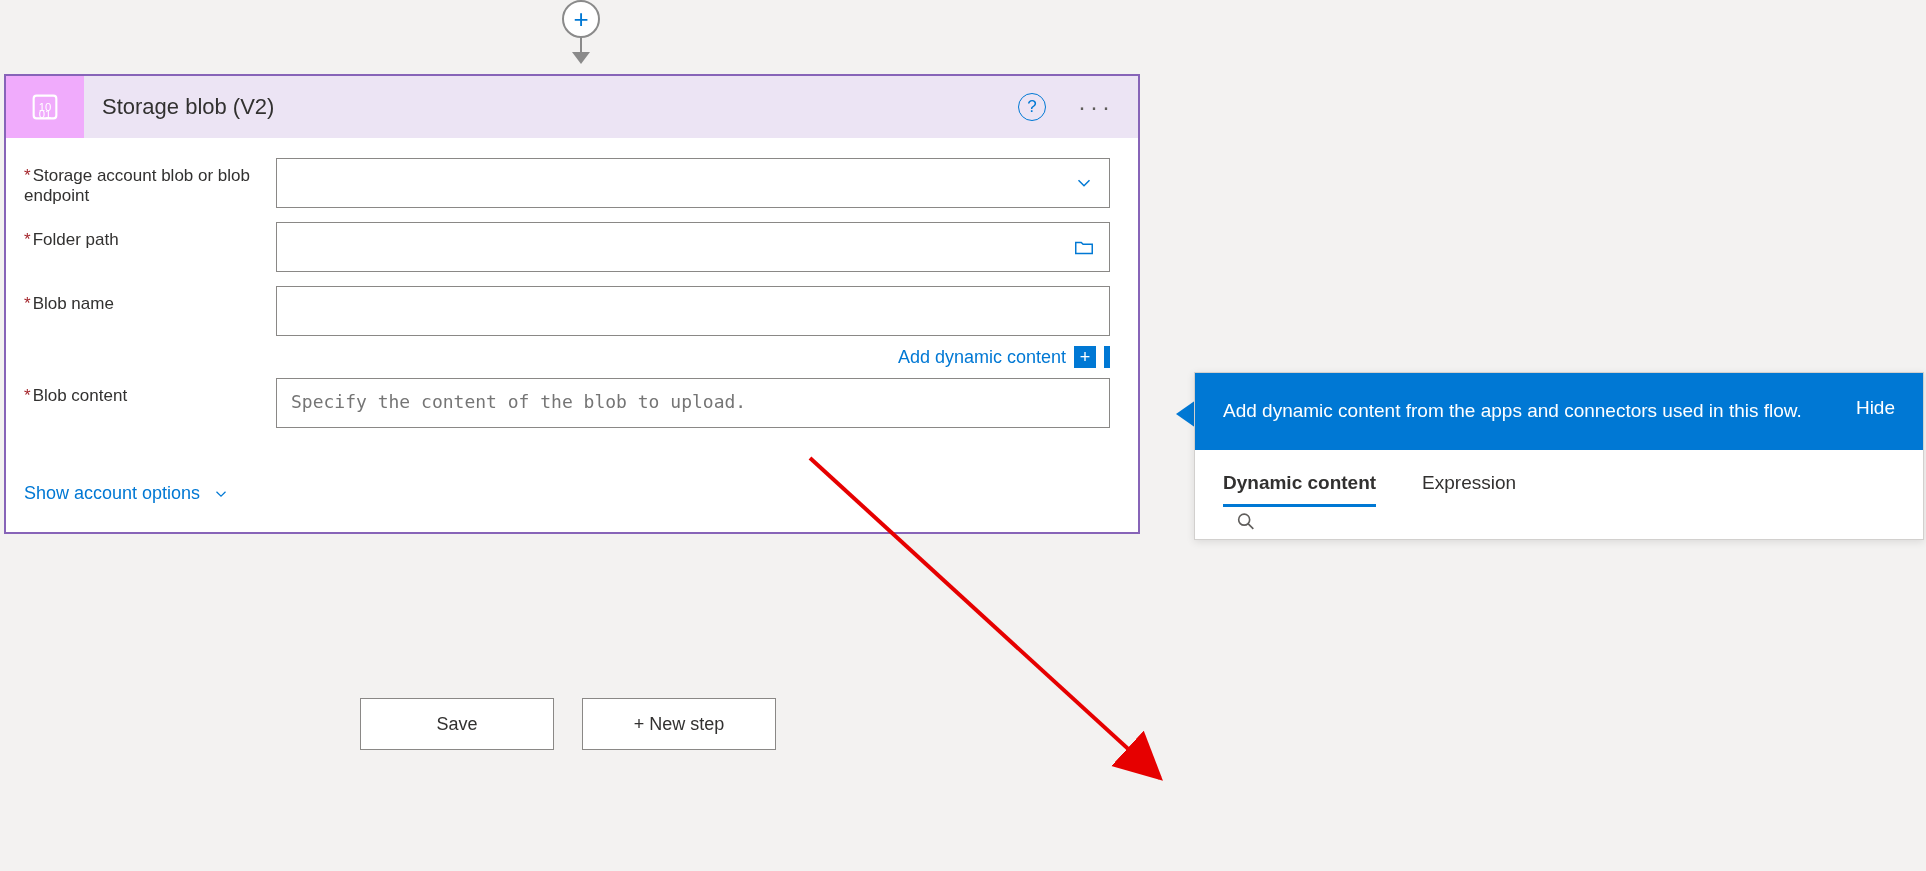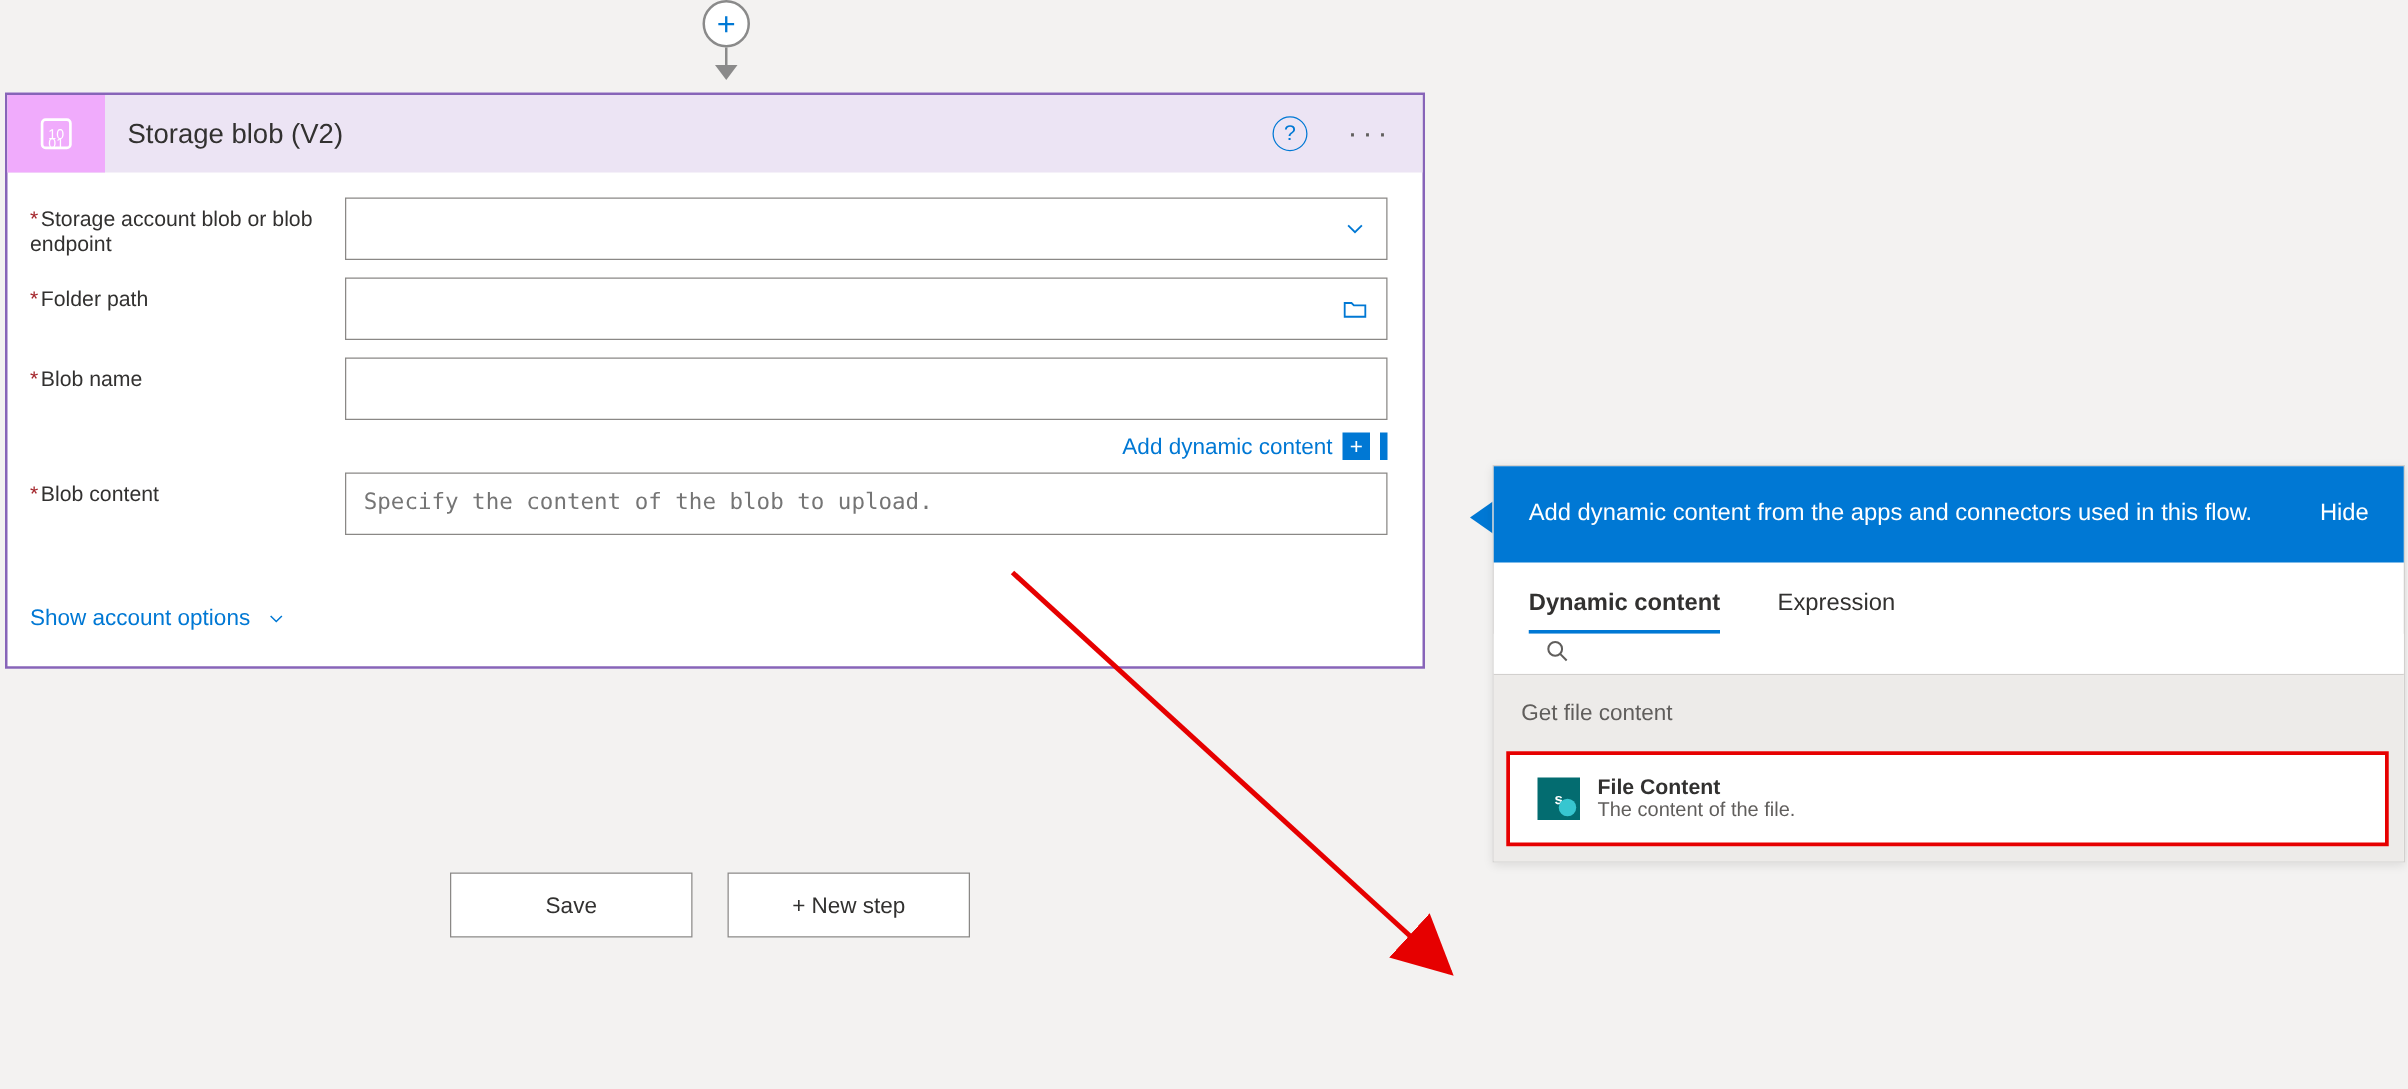--- a/index.html
+++ b/index.html
@@ -189,21 +189,21 @@
     top: 400px; left: 1176px;
     width: 0; height: 0;
     border-top: 14px solid transparent;
     border-bottom: 14px solid transparent;
     border-right: 20px solid #0078d4;
   }
   .dc-header {
     background: #0078d4;
     color: #fff;
     padding: 24px 28px;
-    display: flex; gap: 24px; align-items: center;
+    display: flex; gap: 24px;
   }
   .dc-header-text {
     flex: 1; font-size: 19px; line-height: 1.5;
   }
   .dc-hide {
     font-size: 19px; cursor: pointer;
   }
   .dc-tabs {
     display: flex; gap: 46px;
     padding: 22px 28px 0 28px;
@@ -382,30 +382,20 @@
       <div class="dc-tab">Expression</div>
     </div>
     <div class="dc-search-wrap">
       <span class="dc-search-icon">
         <svg width="22" height="22" viewBox="0 0 24 24" fill="none" stroke="#605e5c" stroke-width="1.8">
             <circle cx="10" cy="10" r="6"></circle>
             <line x1="20" y1="20" x2="14.5" y2="14.5"></line>
           </svg>
       </span>
     </div>
-    <div class="dc-body">
-      <div class="dc-group-title">Get file content</div>
-      <div class="dc-item">
-        <div class="dc-item-icon">s</div>
-        <div class="dc-item-text">
-          <span class="dc-item-title">File Content</span>
-          <span class="dc-item-desc">The content of the file.</span>
-        </div>
-      </div>
-    </div>
   </div>
 
   <svg class="annot-arrow" style="top:448px; left:800px;" width="400" height="360">
     <defs>
       <marker id="ah" markerWidth="14" markerHeight="14" refX="11" refY="6" orient="auto">
         <path d="M0,0 L12,6 L0,12 Z" fill="#e60000"></path>
       </marker>
     </defs>
     <line x1="10" y1="10" x2="360" y2="330" stroke="#e60000" stroke-width="4" marker-end="url(#ah)"></line>
   </svg>

